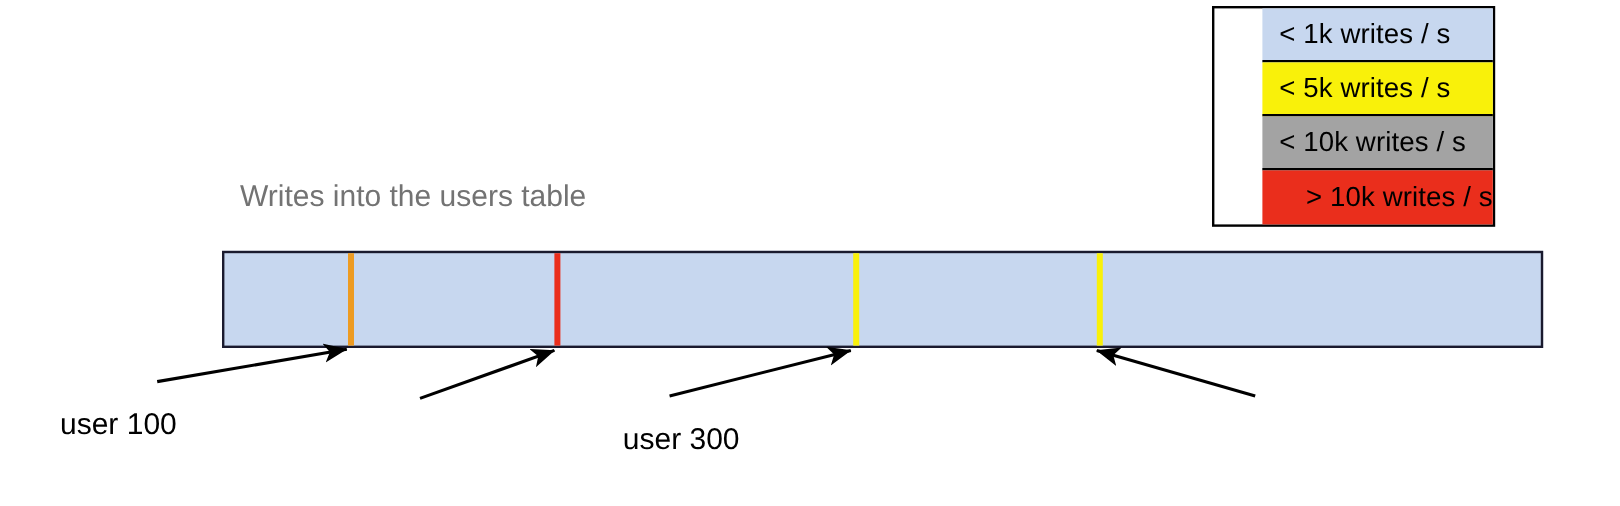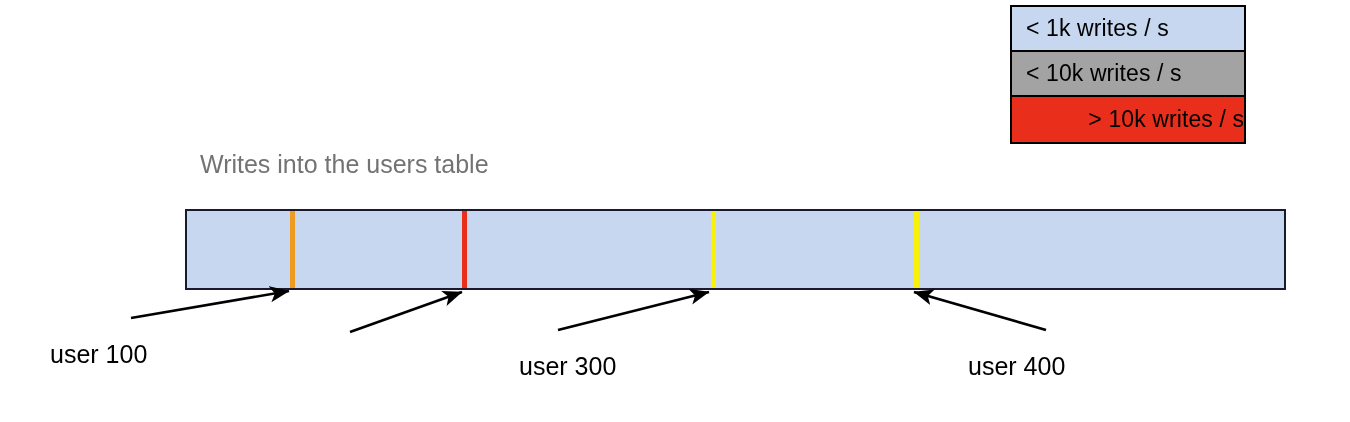--- a/index.html
+++ b/index.html
@@ -20,20 +20,21 @@
 
   
   .legend {
     position: absolute;
     left: 1010px;
     top: 5px;
     width: 236px;
     border: 2px solid #000000;
     box-sizing: border-box;
     background: #ffffff;
+    padding-left: 40px;
   }
   .legend-row {
     position: relative;
     height: 45px;
     box-sizing: border-box;
     border-bottom: 2px solid #000000;
     display: flex;
     align-items: center;
     padding-left: 14px;
   }
@@ -94,20 +95,23 @@
 </style>
 </head>
 <body>
 
 <div id="canvas">
 
   <div class="legend">
     <div class="legend-row" style="background: rgb(199, 215, 239);">
       <span class="legend-label">&lt; 1k writes / s</span>
     </div>
+    <div class="legend-row" style="background: rgb(249, 241, 10);">
+      <span class="legend-label">&lt; 5k writes / s</span>
+    </div>
     <div class="legend-row" style="background: #a3a3a3; text-align: center;">
       <span class="legend-label">&lt; 10k writes / s</span>
     </div>
     <div class="legend-row" style="background: rgb(234, 46, 28);">
       <span class="legend-label">&gt; 10k writes / s</span>
     </div>
   </div>
 
   <div class="chart-title">Writes into the users table</div>
 
@@ -127,15 +131,14 @@
     <g id="arrow-group" stroke="#000000" stroke-width="2.6" fill="none">
         <line x1="131" y1="318" x2="289" y2="291" marker-end="url(#ah)"></line>
         <line x1="350" y1="332" x2="462" y2="292" marker-end="url(#ah)"></line>
         <line x1="558" y1="330" x2="709" y2="292" marker-end="url(#ah)"></line>
         <line x1="1046" y1="330" x2="914" y2="292" marker-end="url(#ah)"></line>
       </g>
   </svg>
 
   <div class="anno-label" style="left: 50px; top: 340px; text-align: right;">user 100</div>
   <div class="anno-label" style="left: 492px; top: 352px; margin-left: 27px;">user 300</div>
-  <div class="anno-label" style="left: 968px; top: 352px;">user 400</div>
 
 </div>
 
 </body></html>

